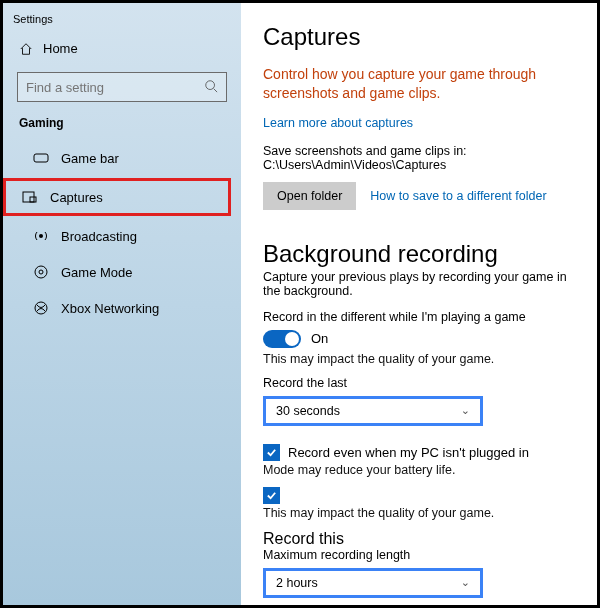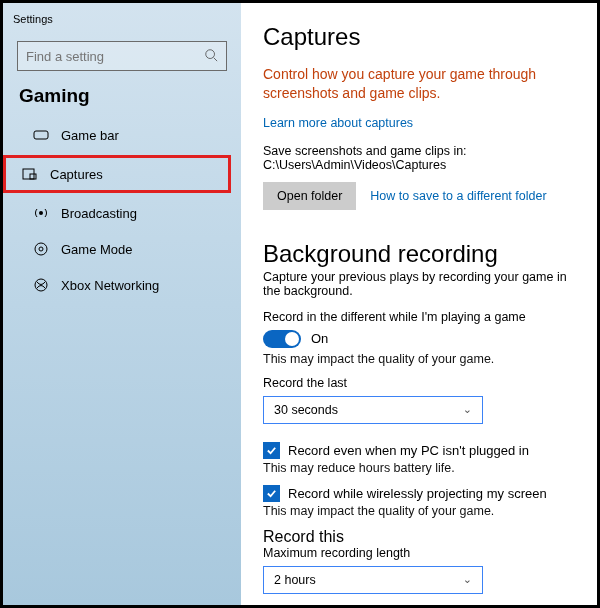--- a/index.html
+++ b/index.html
@@ -50,21 +50,21 @@
     flex: 1;
     border: none;
     background: transparent;
     outline: none;
     font-size: 13px;
     color: #555;
   }
   .sb-section {
     font-weight: 600;
     padding: 0 16px 10px 16px;
-    font-size: 19px;
+    font-size: 12px;
   }
   .sb-item {
     display: flex;
     align-items: center;
     gap: 12px;
     padding: 10px 30px;
     cursor: pointer;
     font-size: 13px;
   }
   .sb-item .icon { width: 16px; height: 16px; display:flex; align-items:center; justify-content:center; }
@@ -129,21 +129,21 @@
     cursor: pointer;
   }
   .toggle .knob {
     position: absolute; right: 2px; top: 2px;
     width: 14px; height: 14px; border-radius: 50%;
     background: #fff;
   }
   .hint { font-size: 12.5px; color:#111; margin-bottom: 10px;}
   .select {
     width: 220px;
-    border: 1px solid #3b82f6;
+    border: 3px solid #3b82f6;
     background: #fff;
     height: 28px;
     display: flex;
     align-items: center;
     justify-content: space-between;
     padding: 12px 10px;
     font-size: 12.5px;
     cursor: pointer;
     margin-bottom: 18px;
   }
@@ -158,20 +158,28 @@
   .cb svg { width:11px; height:11px; }
   h3 { font-weight:400; font-size:16px; margin-top:4px; margin-bottom:0;}
 </style>
 </head>
 <body>
 
 <div class="frame">
   <div class="sidebar">
     <div class="sb-title">Settings</div>
 
+    <div class="sb-home">
+      <span class="icon">
+        <svg viewBox="0 0 16 16">
+            <path fill="none" stroke="#000" stroke-width="1" d="M2 8 L8 2 L14 8 M4 7 V14 H12 V7"></path>
+          </svg>
+      </span>
+      <span>Home</span>
+    </div>
 
     <div class="sb-search">
       <input type="text" placeholder="Find a setting" style="">
       <span>
         <svg width="14" height="14" viewBox="0 0 16 16">
             <circle cx="7" cy="7" r="5" fill="none" stroke="#555" stroke-width="1"></circle>
             <line x1="11" y1="11" x2="15" y2="15" stroke="#555" stroke-width="1"></line>
           </svg>
       </span>
     </div>
@@ -258,29 +266,28 @@
     </div>
 
     <div class="cb-row">
       <div class="cb">
         <svg viewBox="0 0 12 12">
             <path d="M2 6 L5 9 L10 3" fill="none" stroke="#fff" stroke-width="2"></path>
           </svg>
       </div>
       <span>Record even when my PC isn't plugged in</span>
     </div>
-    <div class="hint">This may reduce hours battery life.</div>
+    <div class="hint">Mode may reduce your battery life.</div>
 
     <div class="cb-row">
       <div class="cb">
         <svg viewBox="0 0 12 12">
             <path d="M2 6 L5 9 L10 3" fill="none" stroke="#fff" stroke-width="2"></path>
           </svg>
       </div>
-      <span>Record while wirelessly projecting my screen</span>
     </div>
     <div class="hint">This may impact the quality of your game.</div>
 
     <h3>Record this</h3>
     <div class="field-label">Maximum recording length</div>
     <div class="select">
       <span>2 hours</span>
       <span class="chev">⌄</span>
     </div>
   </div>

